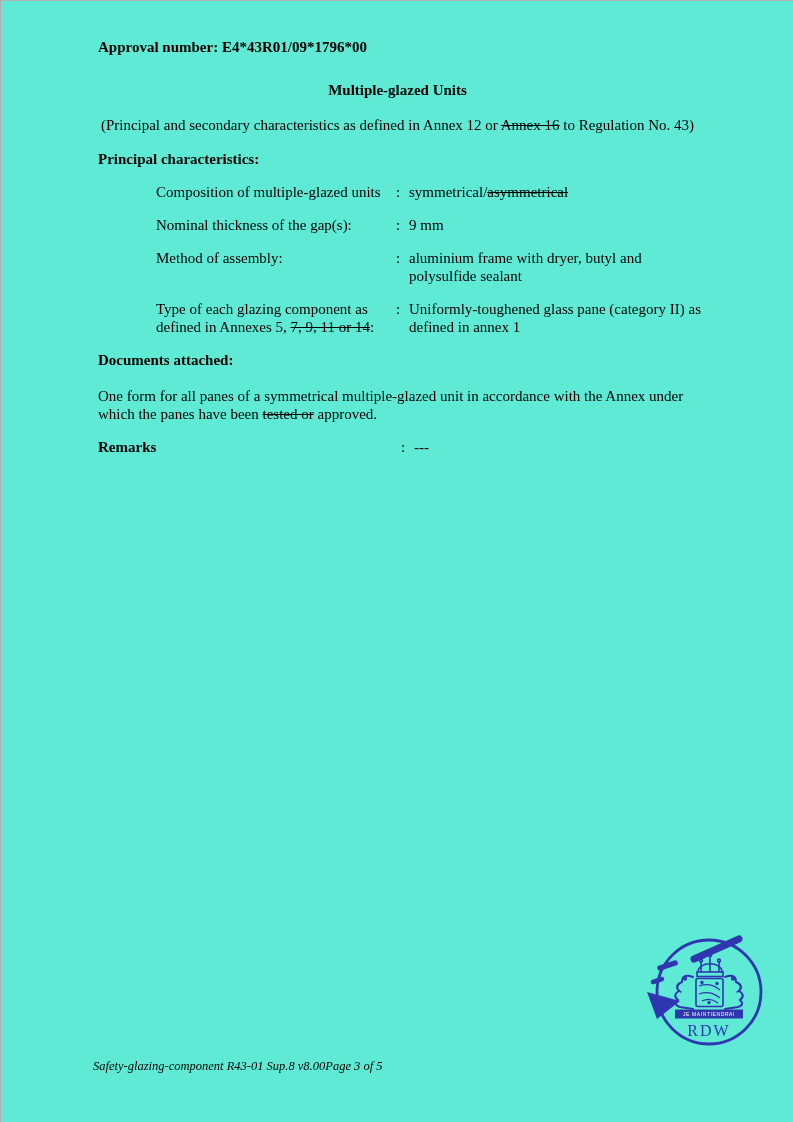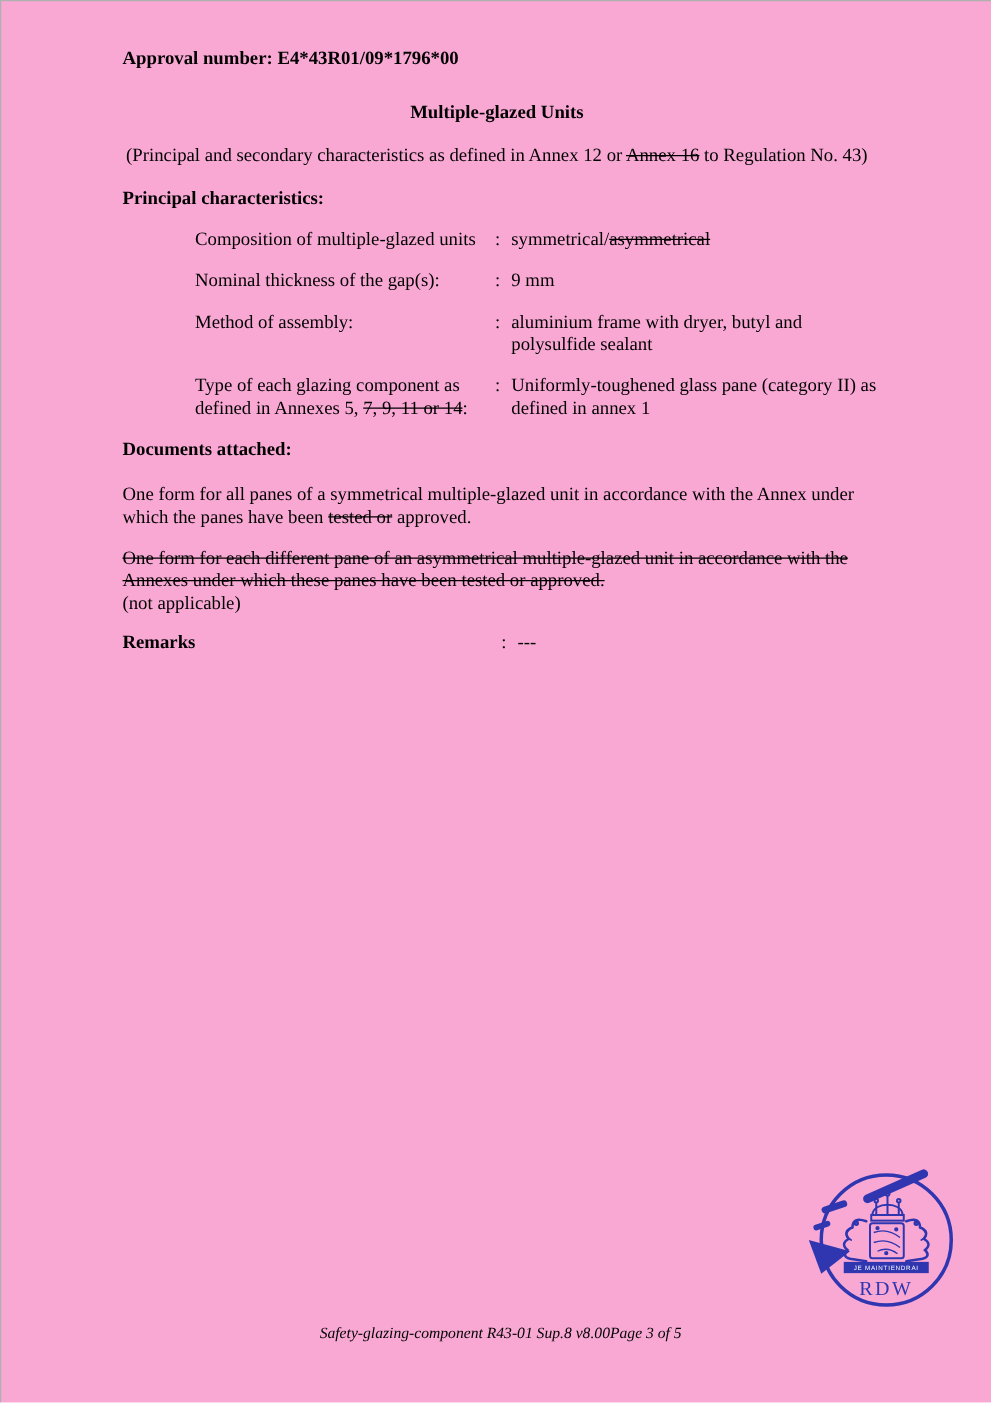--- a/index.html
+++ b/index.html
@@ -2,21 +2,21 @@
 <html><head>
 <meta charset="utf-8">
 <style>
   html,body { margin:0; padding:0; background:#fff; }
   body { width:793px; height:1122px; }
   .page {
     position:relative;
     width:792px; height:1121px;
     border-left:1px solid #b0b0b0;
     border-top:1px solid #b0b0b0;
-    background:#f9a8d4;
+    background:#5eead4;
     font-family:"Liberation Serif", serif;
     font-size:15px;
     line-height:18px;
     color:#000;
     overflow:hidden;
   }
   .content { padding:37px 96px 0 97px; }
   .strike { text-decoration:line-through; }
   .approval { font-weight:bold; margin-bottom:25px; }
   .h-center { text-align:center; font-weight:bold; }
@@ -29,21 +29,21 @@
   .char-colon { width:13px; flex:none; }
   .char-value { width:300px; flex:none; }
   .docs-heading { font-weight:bold; margin-bottom:18px; }
   .para { width:620px; margin-bottom:15px; }
   .para.struck-para { margin-bottom:13px; }
   .remarks-row { display:flex; }
   .remarks-label { font-weight:bold; width:303px; flex:none; }
   .remarks-colon { width:13px; flex:none; }
   .footer {
     position:absolute; left:0; right:0; top:1056px;
-    display:flex; justify-content:center;
+    display:flex; justify-content:flex-start;
     padding:0 85px 0 92px;
     font-style:italic; font-size:12.5px;
   }
   .stamp { position:absolute; left:646px; top:931px; width:120px; height:120px; }
   .stamp svg { display:block; }
 </style>
 </head>
 <body>
 
 <div class="page">
@@ -104,24 +104,20 @@
     </div>
 
     <div class="docs-heading">Documents attached:</div>
 
     <div class="para">
       <div>
         <span>One form for all panes of a symmetrical multiple-glazed unit in accordance with the Annex under which the panes have been </span><span class="strike">tested or</span><span> approved.</span>
       </div>
     </div>
 
-    <div class="para struck-para">
-      <div class="strike">One form for each different pane of an asymmetrical multiple-glazed unit in accordance with the Annexes under which these panes have been tested or approved.</div>
-      <div>(not applicable)</div>
-    </div>
 
     <div class="remarks-row">
       <div class="remarks-label">Remarks</div>
       <div class="remarks-colon">:</div>
       <div class="remarks-value">---</div>
     </div>
 
   </div>
 
   <div class="stamp">

